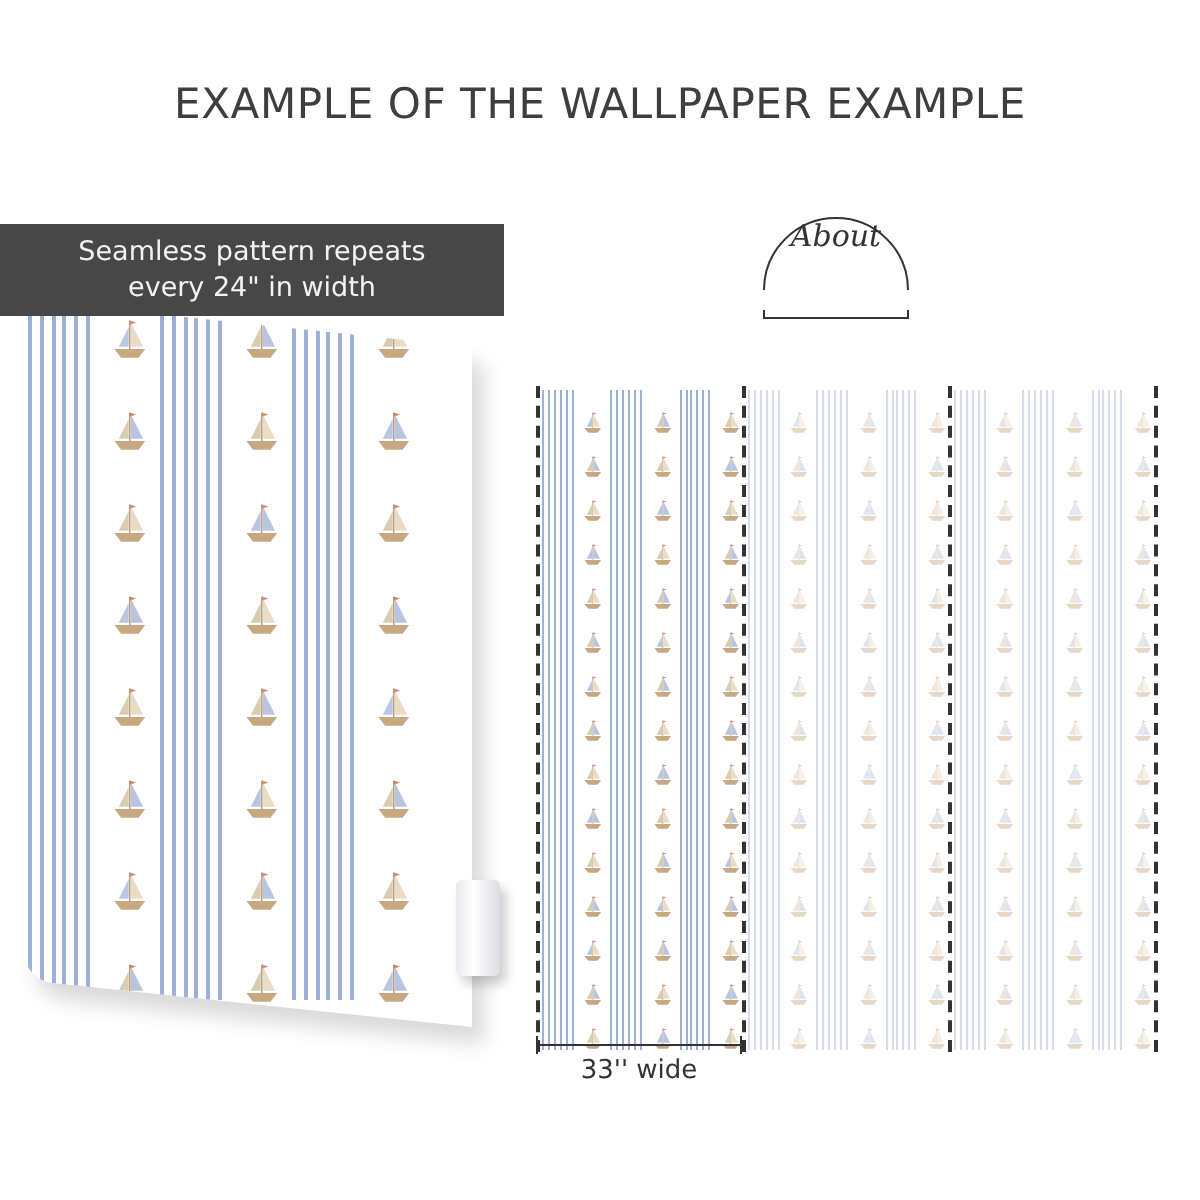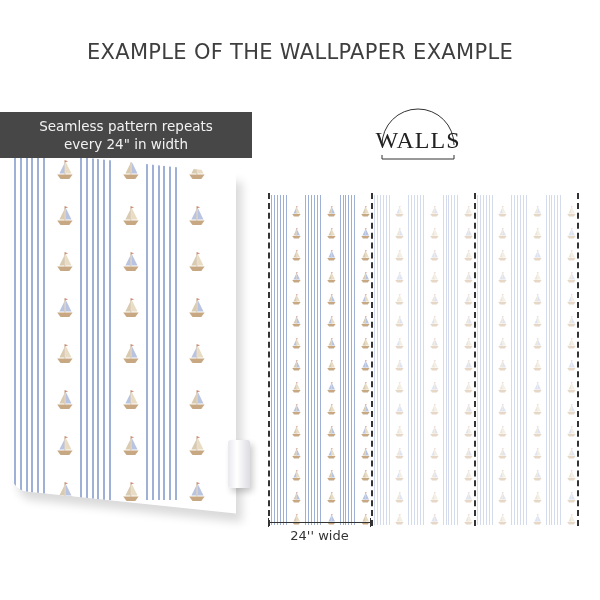--- a/index.html
+++ b/index.html
@@ -223,21 +223,21 @@
 <div class="banner">
   <div>Seamless pattern repeats</div>
   <div>every 24" in width</div>
 </div>
 
 <div class="logo">
   <svg width="100" height="60" style="position:absolute;left:0;top:0">
     <path d="M14 42 A36 36 0 0 1 86 42" fill="none" stroke="#333" stroke-width="1"></path>
     <path d="M14 52 L14 56 L86 56 L86 52" fill="none" stroke="#333" stroke-width="1"></path>
   </svg>
-  <div class="logo-walls">WALLS</div>
+  <div class="logo-about">About</div>
 </div>
 
 <div class="panels">
   <div class="panel" id="panel-0" style="left:1px;opacity:1">
       <div class="stripe" style="left: 2px; width: 1.015px;"></div>
       <div class="stripe" style="left: 4.9px; width: 1.015px;"></div>
       <div class="stripe" style="left: 7.8px; width: 1.015px;"></div>
       <div class="stripe" style="left: 10.7px; width: 1.015px;"></div>
       <div class="stripe" style="left: 13.6px; width: 1.015px;"></div>
       <div class="stripe" style="left: 16.5px; width: 1.015px;"></div>
@@ -1239,13 +1239,13 @@
     <path d="M2 15 L16 15 L13 19 L5 19 Z" fill="#c8a883"></path>
   </svg></div>
     </div>
   <div class="dash" style="left:0"></div>
   <div class="dash" style="left:103px"></div>
   <div class="dash" style="left:206px"></div>
   <div class="dash" style="left:309px"></div>
 </div>
 
 <div class="measure"></div>
-<div class="measure-label">24'' wide</div>
+<div class="measure-label">33'' wide</div>
 
 </body></html>

